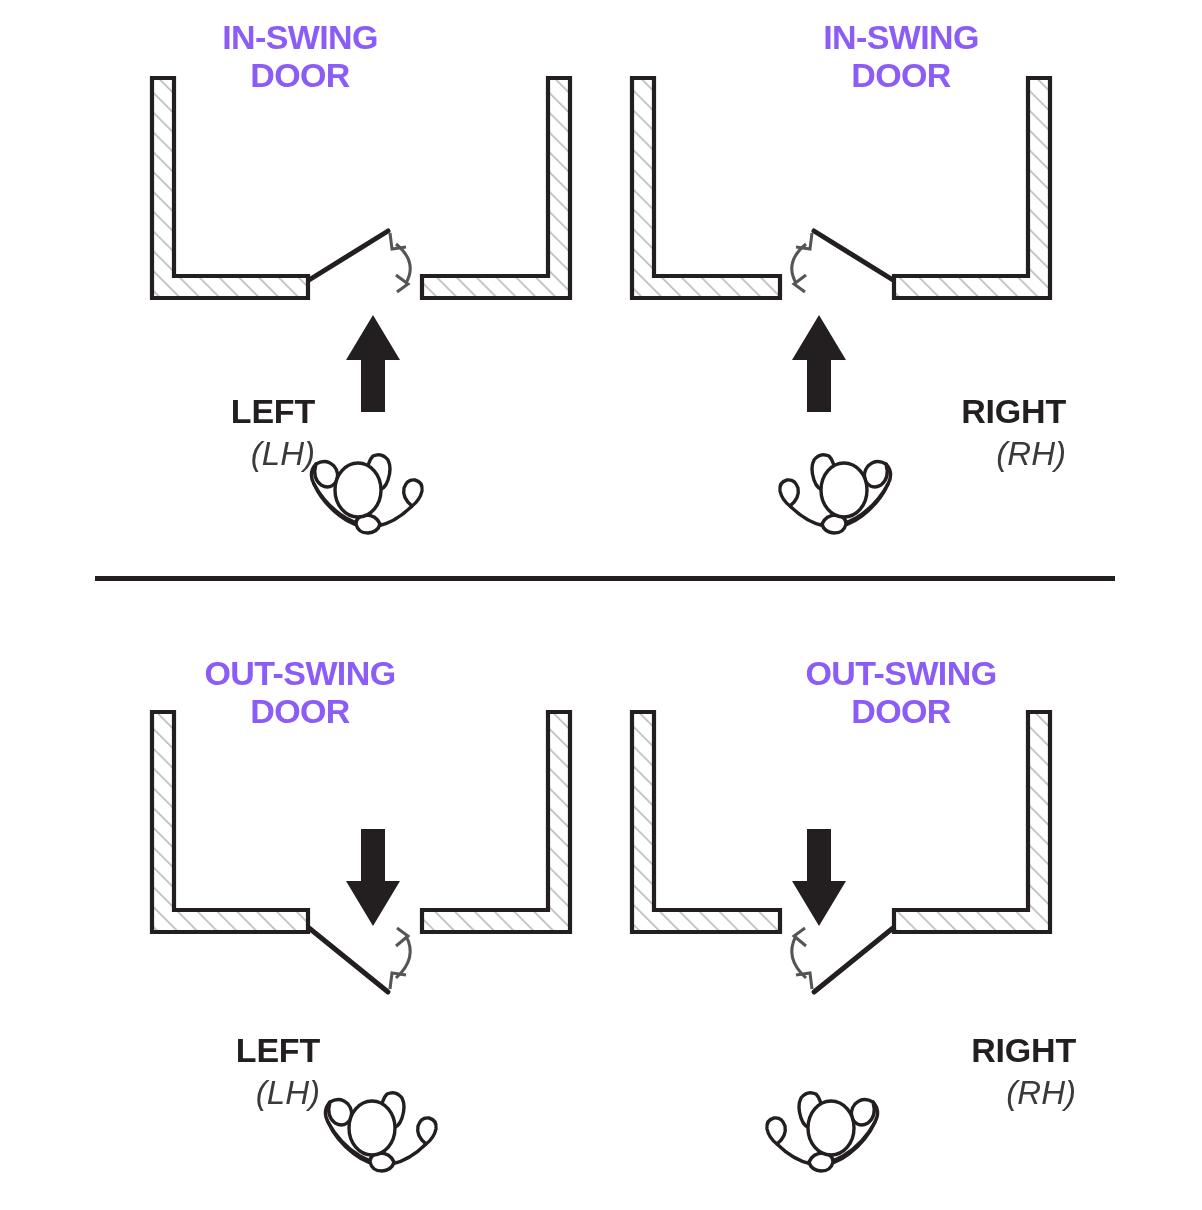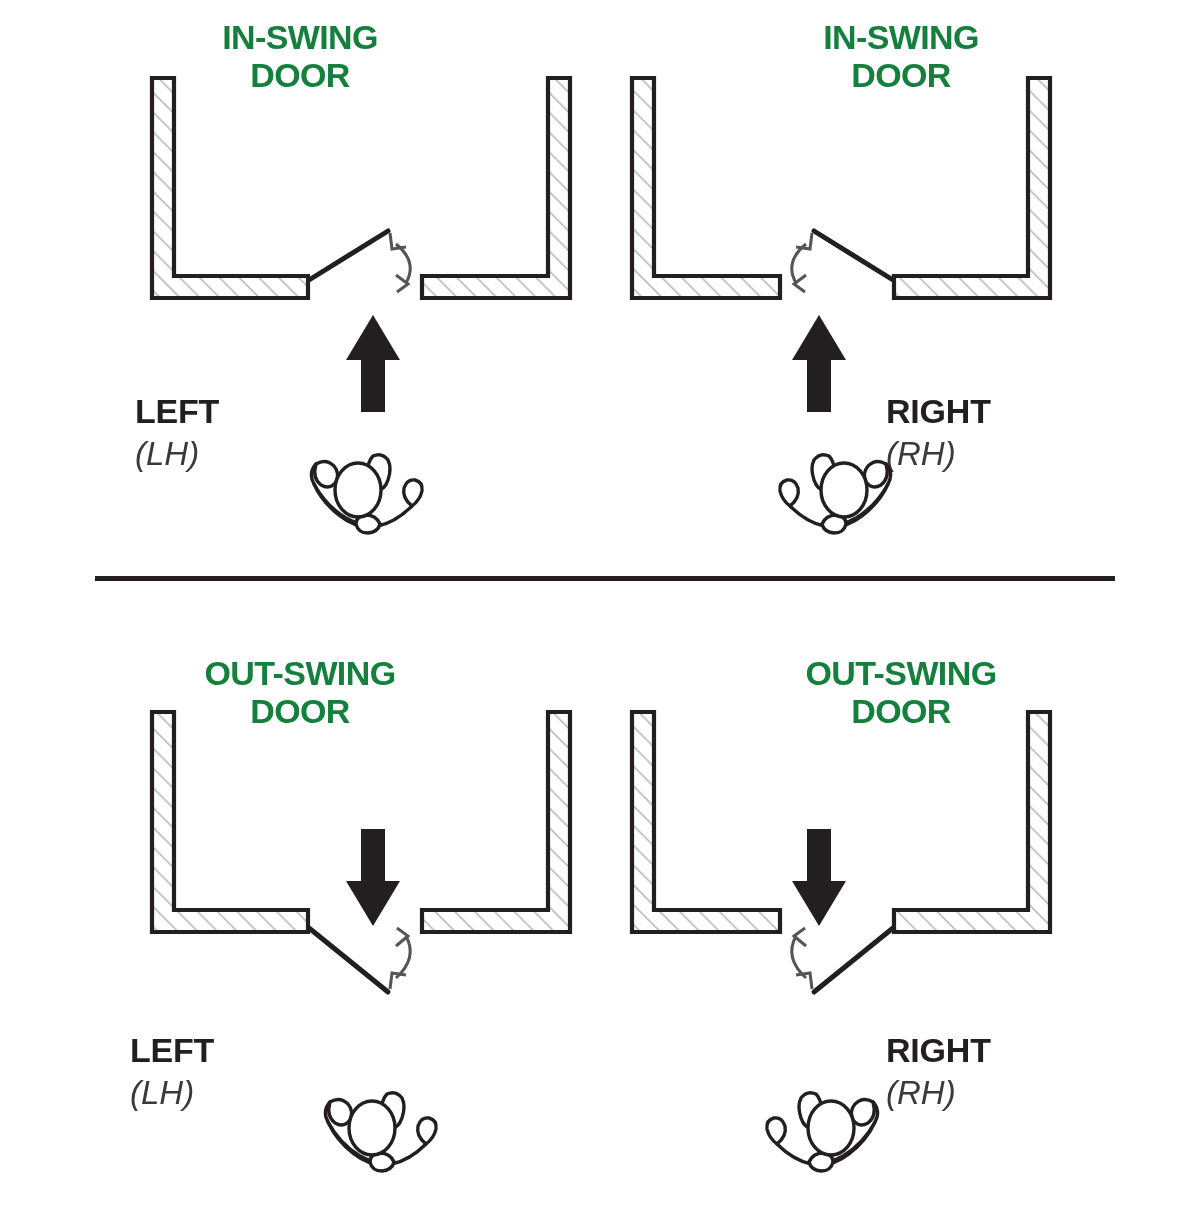--- a/index.html
+++ b/index.html
@@ -26,26 +26,26 @@
     display: block;
     overflow: visible;
   }
   .title {
     position: absolute;
     text-align: center;
     font-weight: bold;
     font-size: 34px;
     line-height: 1.12;
     letter-spacing: -0.6px;
-    color: #15803d;
+    color: #8b5cf6;
     white-space: pre-line;
   }
   .hand-label {
     position: absolute;
-    text-align: left;
+    text-align: right;
   }
   .hand-label .main {
     font-weight: bold;
     font-size: 34px;
     letter-spacing: -0.2px;
     color: #231f20;
     display: block;
   }
   .hand-label .sub {
     font-weight: normal;

